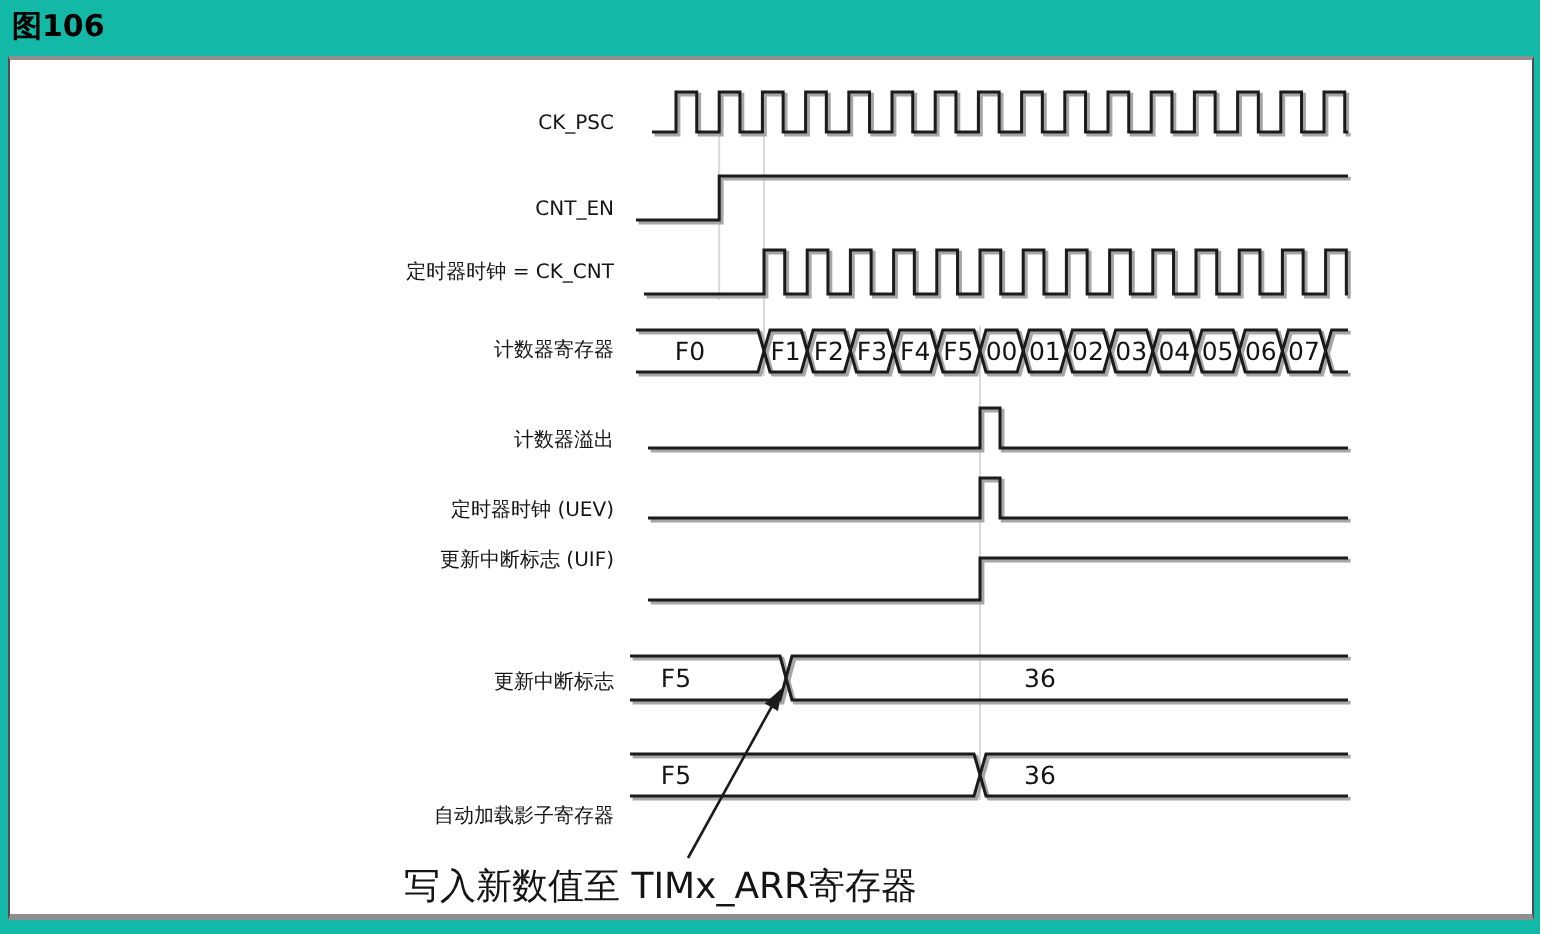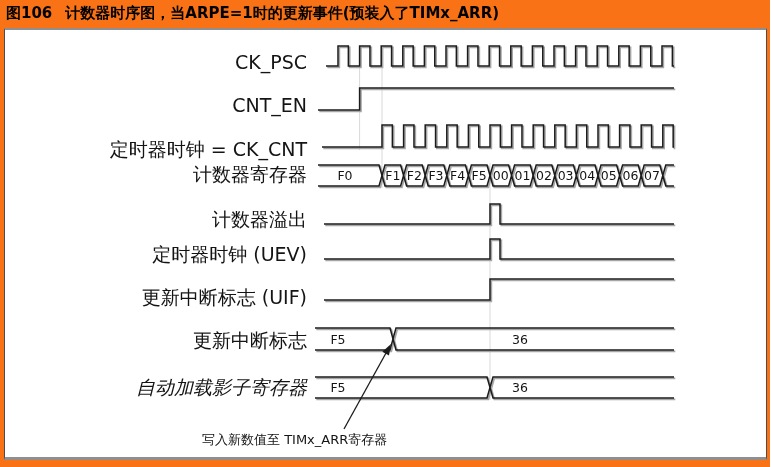--- a/index.html
+++ b/index.html
@@ -1,19 +1,19 @@
 <!DOCTYPE html>
 <html><head>
 <meta charset="utf-8">
 <style>
   html,body{margin:0;padding:0;background:#ffffff;}
   .page{
     position:relative;
     width:770px;height:467px;
-    background:#f97316;
+    background:#14b8a6;
     font-family:"DejaVu Sans","Liberation Sans",sans-serif;
     color:#000;
     overflow:hidden;
   }
   .fig-title{
     position:absolute;left:6px;top:4px;
     display:flex;gap:13px;
     font-size:15px;font-weight:bold;color:#000;
     white-space:nowrap;
   }
@@ -26,37 +26,36 @@
     border-left:1px solid #4d4d4d;
     border-right:1px solid #4d4d4d;
     background:#ffffff;
   }
   .wave-svg{position:absolute;left:0;top:0;}
   .sig-label{
     position:absolute;
     right:463px;               
     transform:translateY(-50%);
     white-space:nowrap;
-    font-size:19px;color:#141414;
+    font-size:10px;color:#141414;
     text-align:right;
   }
   .annotation{
     position:absolute;left:202px;top:431px;
-    font-size:13px;color:#141414;white-space:nowrap;
+    font-size:18px;color:#141414;white-space:nowrap;
   }
   svg text{font-family:"DejaVu Sans","Liberation Sans",sans-serif;}
 </style>
 </head>
 <body>
 
 <div class="page">
 
   <div class="fig-title">
     <span>图106</span>
-    <span>计数器时序图，当ARPE=1时的更新事件(预装入了TIMx_ARR)</span>
   </div>
 
   <div class="frame"></div>
 
   <svg id="wave-svg" class="wave-svg" width="773" height="467" viewBox="0 0 773 467">
       <g>
         <line x1="359.6" y1="66" x2="359.6" y2="150" stroke="#d9d9d9" stroke-width="1"></line>
         <line x1="382" y1="47" x2="382" y2="188" stroke="#d9d9d9" stroke-width="1"></line>
         <line x1="490" y1="163" x2="490" y2="400" stroke="#d9d9d9" stroke-width="1"></line>
       </g>
@@ -121,23 +120,23 @@
         <text x="520" y="392" text-anchor="middle" font-size="12.5" fill="#141414">36</text>
       </g>
       <g>
         <line x1="344" y1="429" x2="387.1288508092795" y2="351.0010144938562" stroke="#1b1b1b" stroke-width="1.3"></line>
         <polygon points="391,344 389.002651747341,355.46519079464446 382.35168797817767,351.78759906346005" fill="#1b1b1b"></polygon>
       </g>
     </svg>
 
   <div class="sig-label" style="top: 62px;">CK_PSC</div>
   <div class="sig-label" style="top: 105px;">CNT_EN</div>
-  <div class="sig-label" style="top: 150px; text-align: center;">定时器时钟 = CK_CNT</div>
+  <div class="sig-label" style="top: 136px; text-align: center;">定时器时钟 = CK_CNT</div>
   <div class="sig-label" style="top: 175px; margin-left: 45px;">计数器寄存器</div>
   <div class="sig-label" style="top: 220px; text-align: right;">计数器溢出</div>
   <div class="sig-label" style="top: 255px;">定时器时钟 (UEV)</div>
-  <div class="sig-label" style="top: 298px;">更新中断标志 (UIF)</div>
+  <div class="sig-label" style="top: 280px;">更新中断标志 (UIF)</div>
   <div class="sig-label" style="top: 341px;">更新中断标志</div>
-  <div class="sig-label" style="top: 388px; font-style: italic;">自动加载影子寄存器</div>
+  <div class="sig-label" style="top: 408px;">自动加载影子寄存器</div>
 
   <div class="annotation">写入新数值至 TIMx_ARR寄存器</div>
 
 </div>
 
 </body></html>

